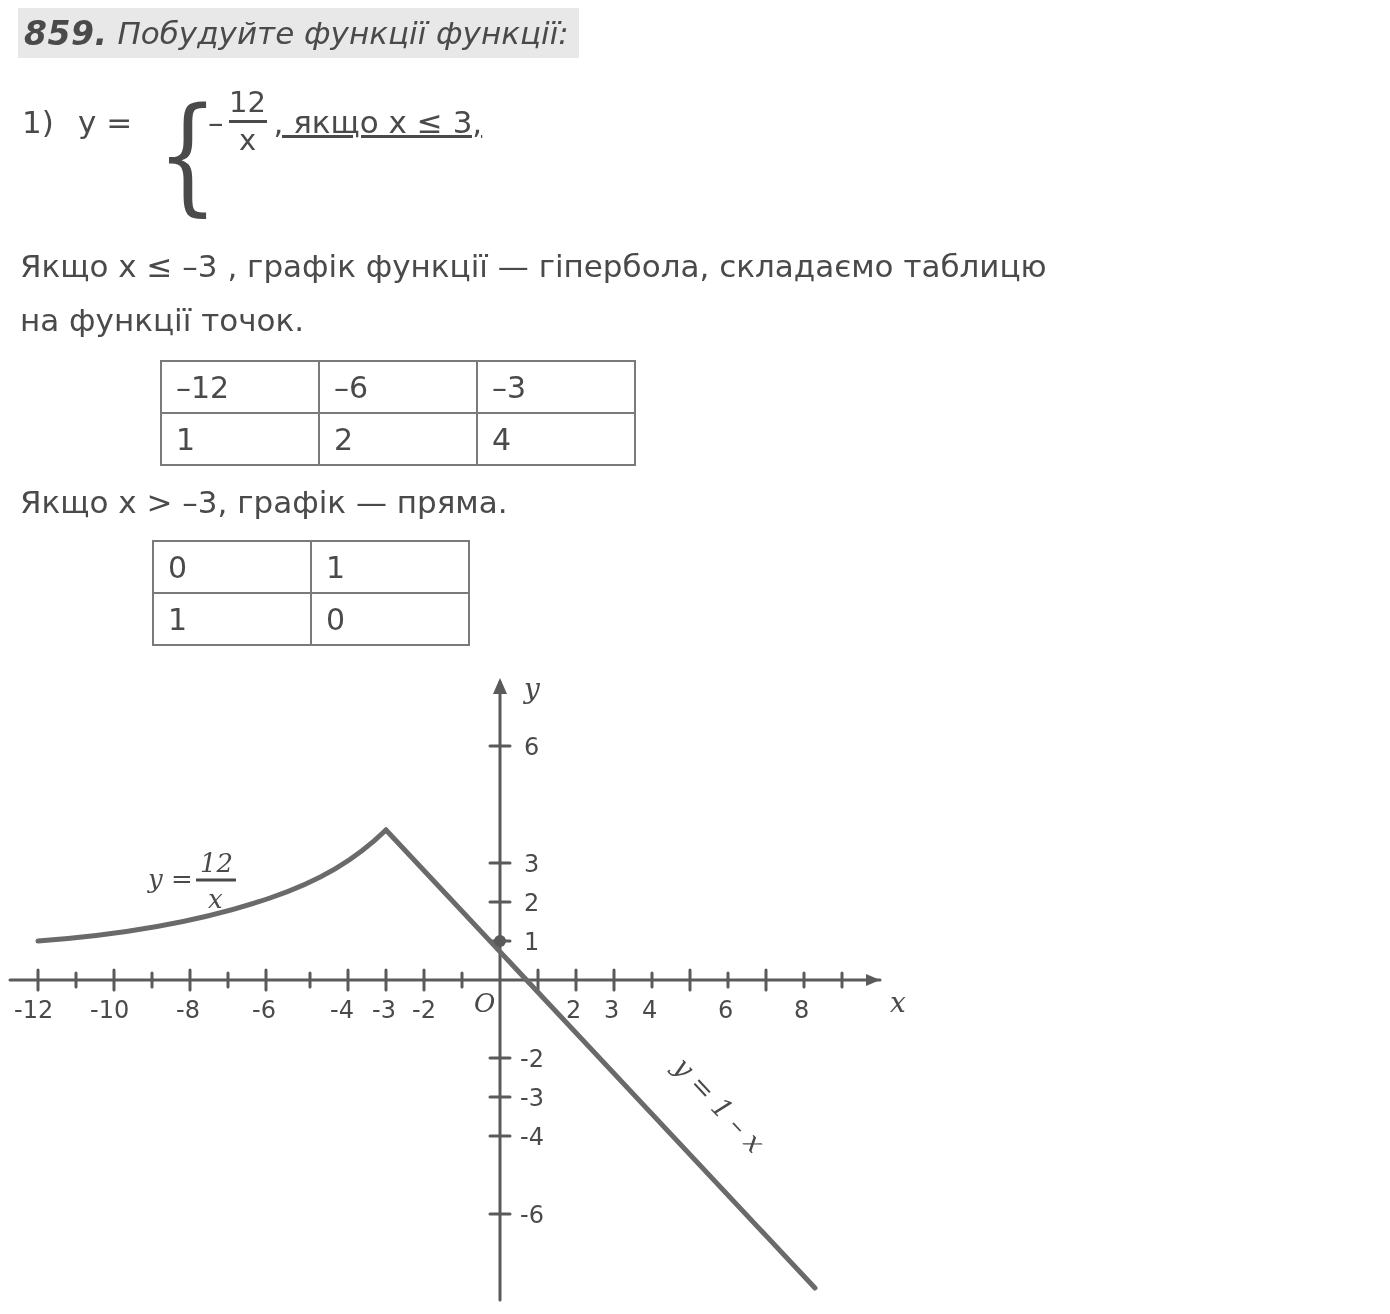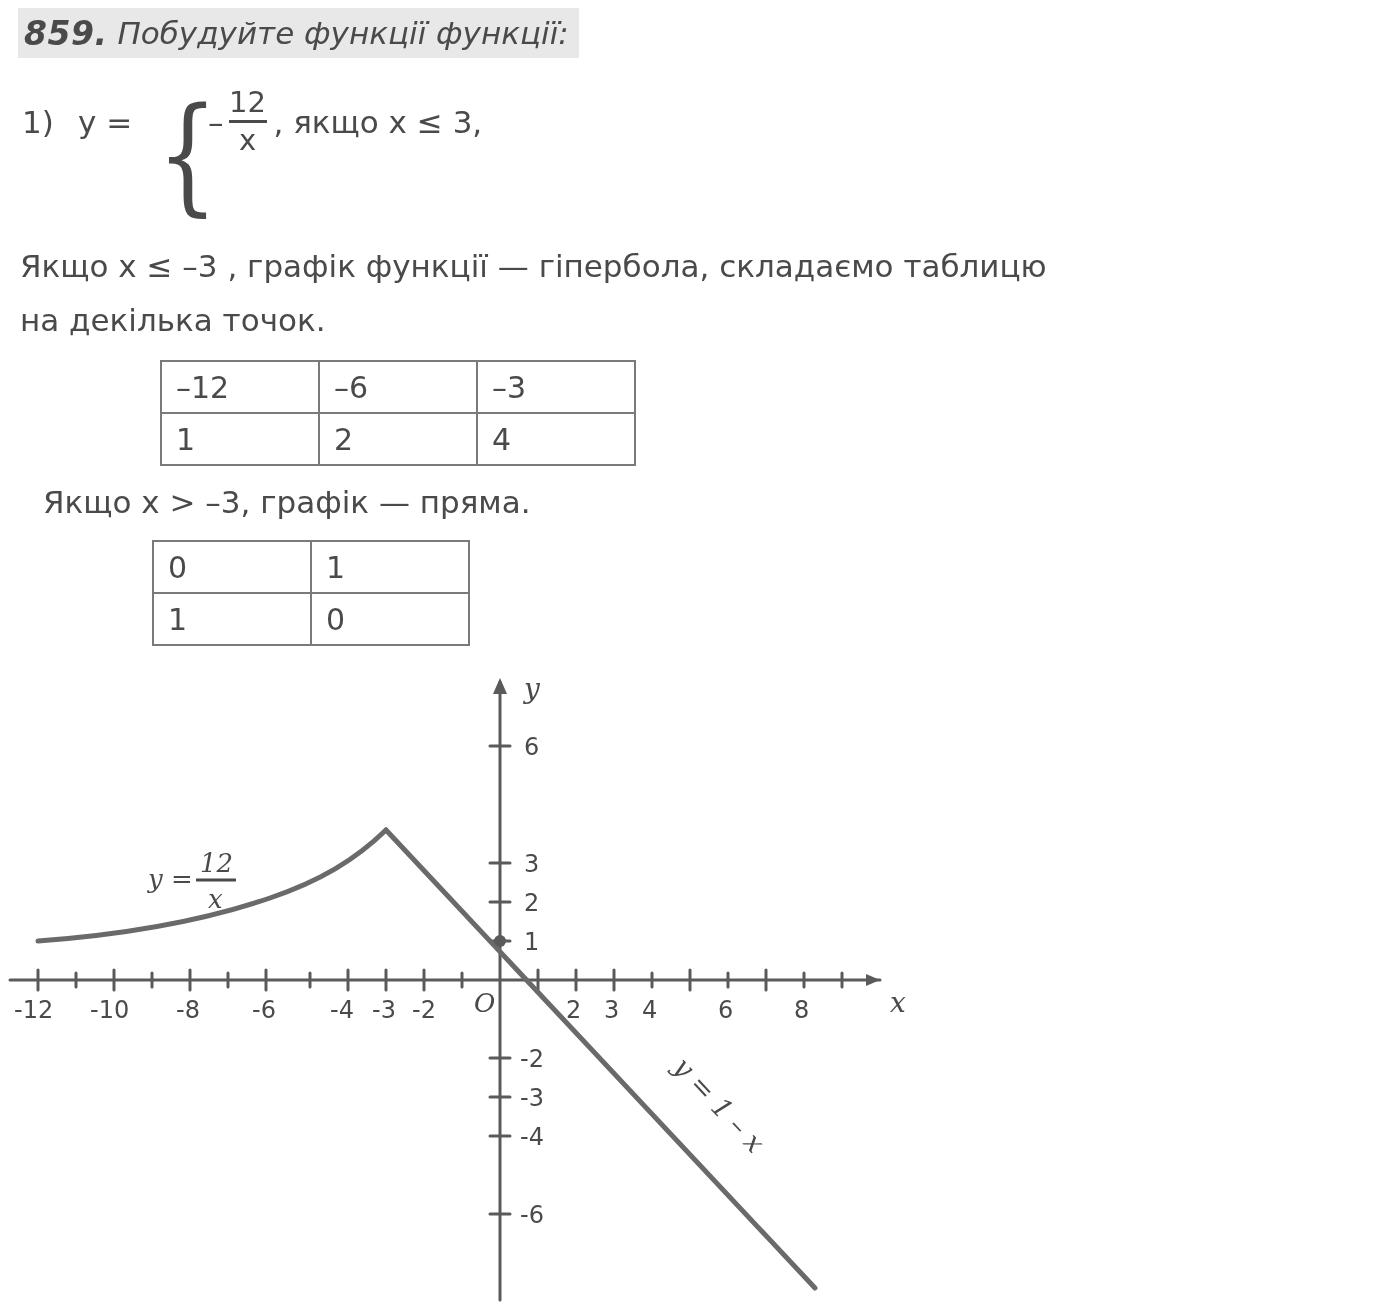--- a/index.html
+++ b/index.html
@@ -97,39 +97,39 @@
   .frac {
     display: inline-flex;
     flex-direction: column;
     align-items: center;
     line-height: 1;
     margin: 0 3px;
   }
   .frac .top { font-size: 29px; padding-bottom: 3px; }
   .frac .bar { width: 38px; height: 3px; background: #4a4a4a; }
   .frac .bot { font-size: 29px; padding-top: 3px; }
-  .case1 .tail { margin-left: 4px; }
+  .case1 .tail { margin-left: 4px; text-decoration: underline; }
   .case2 {
     position: absolute;
     left: 186px;
     top: 110px;
     font-size: 31px;
     color: #4a4a4a;
   }
 
   
   .para {
     position: absolute;
     font-size: 31px;
     color: #4a4a4a;
     white-space: nowrap;
   }
   .para.l1 { left: 20px; top: 248px; text-align: center; }
   .para.l2 { left: 20px; top: 302px; }
-  .para.l3 { left: 20px; top: 484px; margin-left: 23px; }
+  .para.l3 { left: 20px; top: 484px; }
 
   
   .tbl {
     position: absolute;
     border-collapse: collapse;
     padding-left: 32px;
   }
   .tbl td {
     border: 2px solid #7a7a7a;
     font-size: 30px;
@@ -174,21 +174,21 @@
         <span class="top">12</span>
         <span class="bar"></span>
         <span class="bot">x</span>
       </span>
       <span class="tail">, якщо x ≤ 3,</span>
     </div>
 
   </div>
 
   <div class="para l1">Якщо x ≤ –3 , графік функції — гіпербола, складаємо таблицю</div>
-  <div class="para l2">на декілька точок.</div>
+  <div class="para l2">на функції точок.</div>
   <div class="para l3">Якщо x &gt; –3, графік — пряма.</div>
 
   <table class="tbl" id="table1">
     <tbody>
         <tr>
       <td>–12</td>
       <td>–6</td>
       <td>–3</td>
     </tr>
     <tr>

